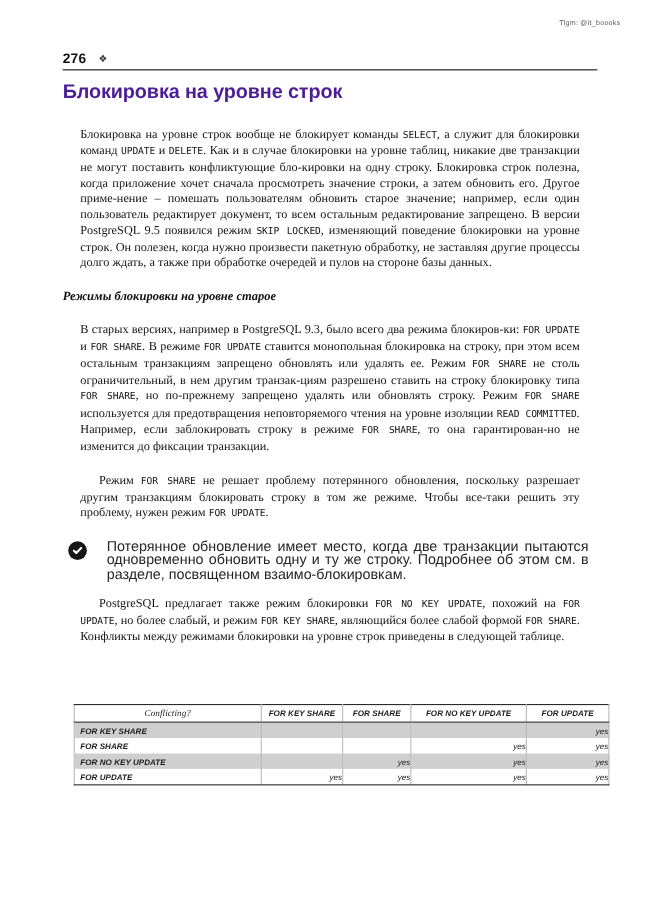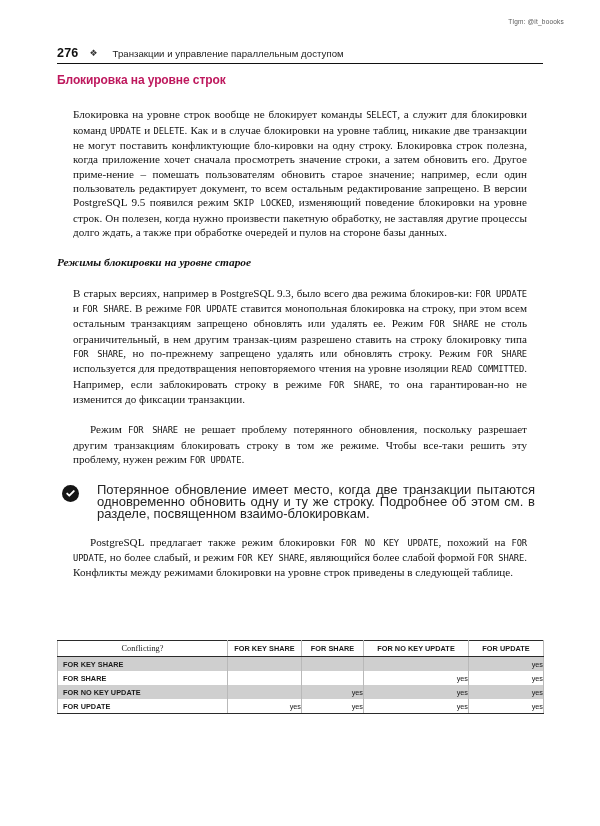--- a/index.html
+++ b/index.html
@@ -71,23 +71,23 @@
   
   .col {
     position: absolute;
     left: 57px;
     top: 73px;
     width: 486px;
   }
 
   h1.section-title {
     font-family: "Liberation Sans", sans-serif;
-    font-size: 12px;
-    font-weight: bold;
-    color: #be185d;
+    font-size: 18px;
+    font-weight: bold;
+    color: #4c1d95;
     margin: 0 0 20px 0;
     letter-spacing: -0.1px;
     line-height: 1.2;
   }
 
   h2.sub-title {
     font-family: "Liberation Serif", serif;
     font-size: 11.4px;
     font-weight: bold;
     font-style: italic;
@@ -140,23 +140,24 @@
     line-height: 12.4px;
     color: #252525;
     text-align: justify;
     margin: 0;
     padding-right: 8px;
   }
 
   
   .table-wrap {
     position: absolute;
-    left: 57px;
+    left: 67px;
     top: 640px;
     width: 486px;
+    font-style: italic;
   }
   table.conflict {
     border-collapse: collapse;
     width: 486px;
     table-layout: fixed;
     font-family: "Liberation Sans", sans-serif;
     font-size: 7.3px;
     color: #1b1b1b;
   }
   table.conflict th,
@@ -205,21 +206,20 @@
 </head>
 <body>
 
 <div class="page">
 
   <div class="watermark">Tlgm: @it_boooks</div>
 
   <div class="running-head">
     <span class="folio">276</span>
     <span class="head-orn">❖</span>
-    <span class="head-title">Транзакции и управление параллельным доступом</span>
   </div>
 
   <div class="col">
 
     <h1 class="section-title">Блокировка на уровне строк</h1>
 
     <p class="body-text"><span>Блокировка на уровне строк вообще не блокирует команды </span><code class="kw">SELECT</code><span>, а служит для блокировки команд </span><code class="kw">UPDATE</code><span> и </span><code class="kw">DELETE</code><span>. Как и в случае блокировки на уровне таблиц, никакие две транзакции не могут поставить конфликтующие бло-кировки на одну строку. Блокировка строк полезна, когда приложение хочет сначала просмотреть значение строки, а затем обновить его. Другое приме-нение – помешать пользователям обновить старое значение; например, если один пользователь редактирует документ, то всем остальным редактирование запрещено. В версии PostgreSQL 9.5 появился режим </span><code class="kw">SKIP LOCKED</code><span>, изменяющий поведение блокировки на уровне строк. Он полезен, когда нужно произвести пакетную обработку, не заставляя другие процессы долго ждать, а также при обработке очередей и пулов на стороне базы данных.</span></p>
 
     <h2 class="sub-title">Режимы блокировки на уровне старое</h2>
 

